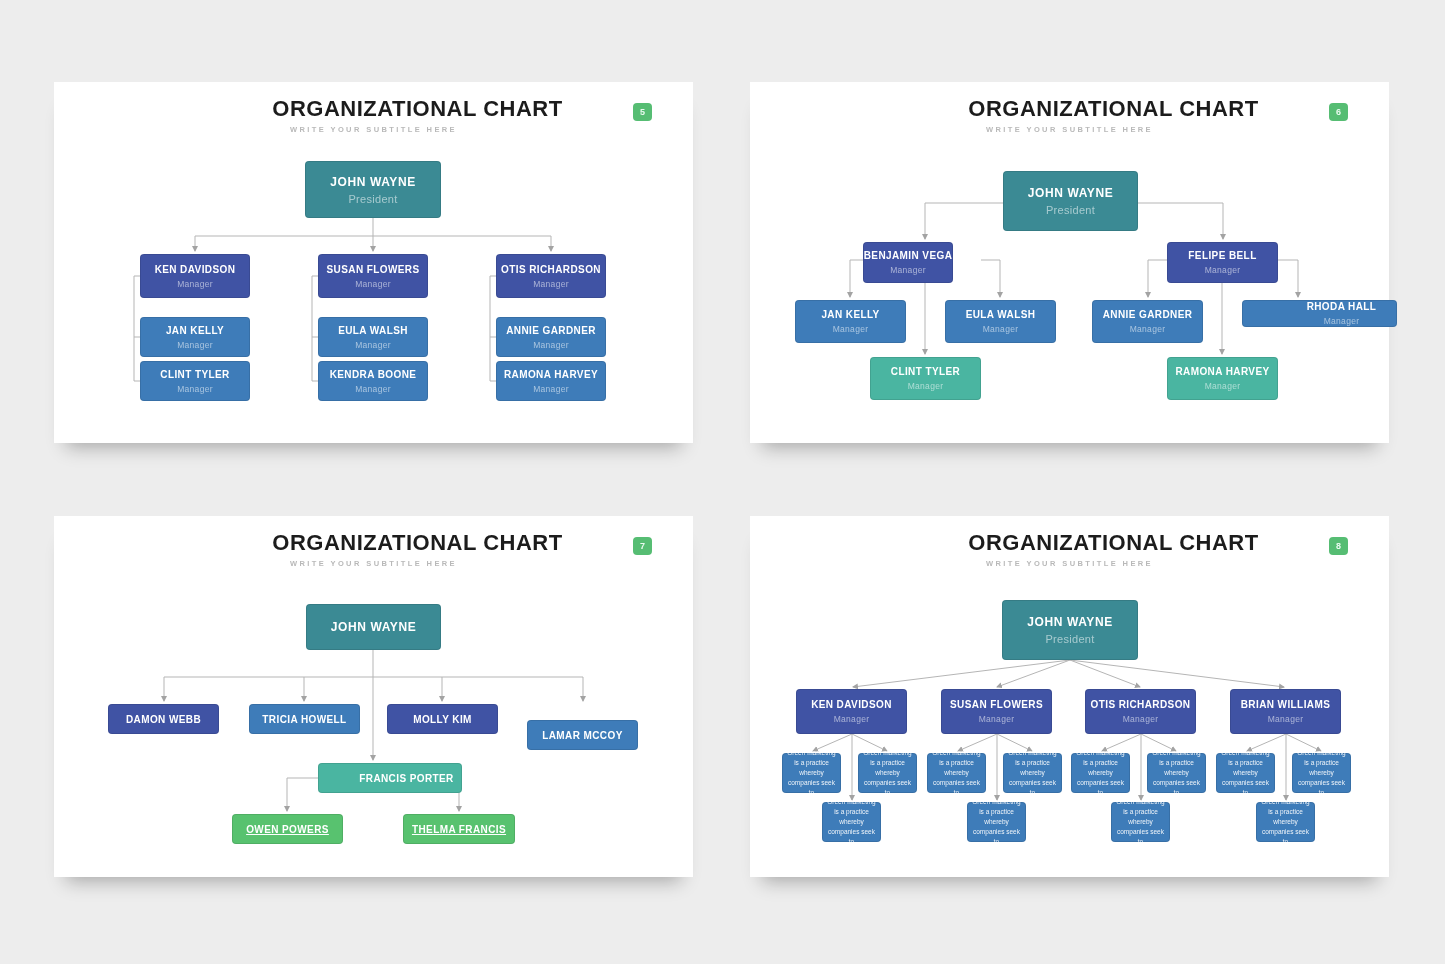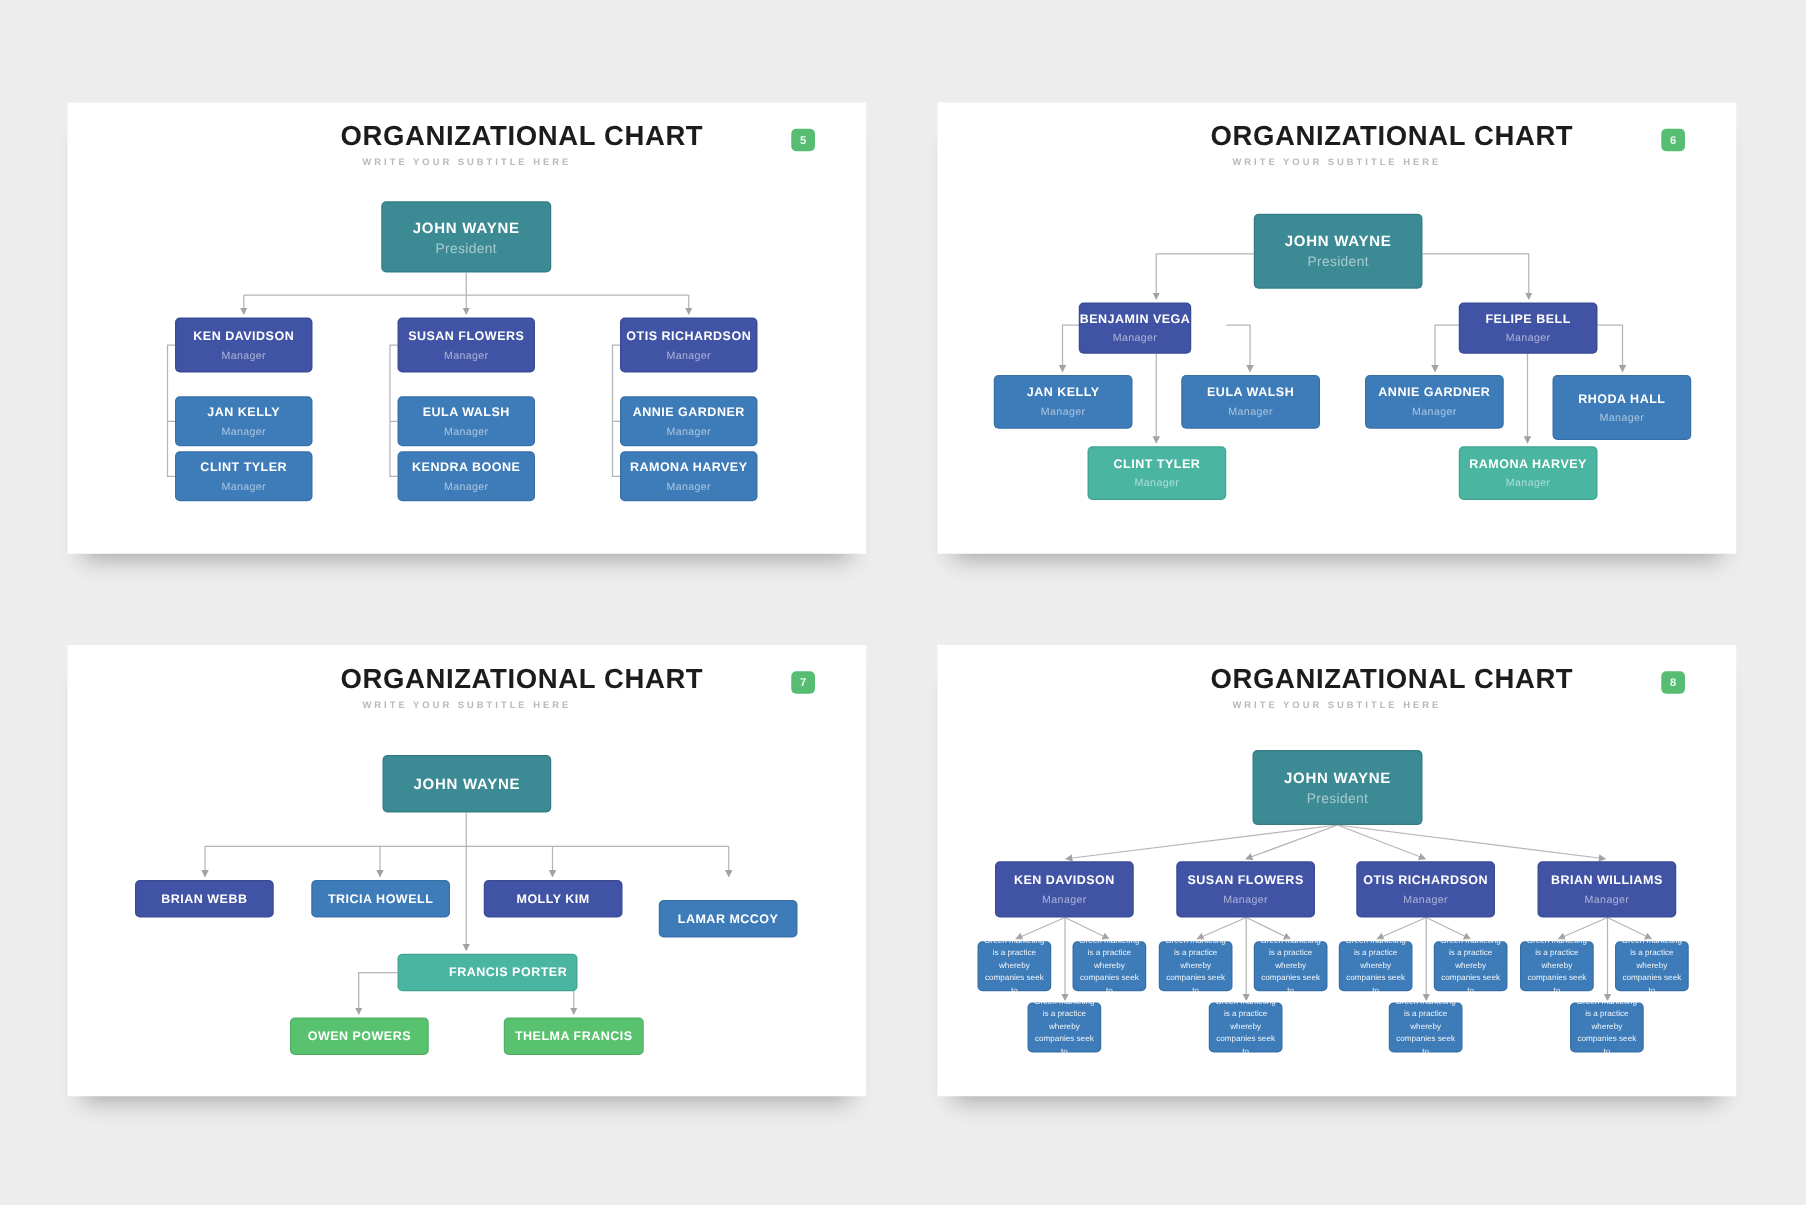--- a/index.html
+++ b/index.html
@@ -35,21 +35,21 @@
   }
   .node .nm{font-weight:700;font-size:10px;letter-spacing:0.4px;white-space:nowrap;}
   .node .rl{font-size:8.5px;color:rgba(255,255,255,0.55);letter-spacing:0.3px;}
   .node.root .nm{font-size:12px;letter-spacing:0.6px;}
   .node.root .rl{font-size:11px;text-align:center;}
   .node .tx{font-size:6.5px;line-height:1.55;color:rgba(255,255,255,0.92);padding:2px 3px;}
   .c-teal{background:#3b8a94;}
   .c-indigo{background:#4053a4;}
   .c-blue{background:#3e7cb9;}
   .c-tealgreen{background:#4ab5a1;}
-  .c-green{background:#58c26f;}
+  .c-green{background:#58c26f;text-decoration:underline;}
 </style>
 </head>
 <body>
 
 <div class="card" style="left:54px;top:82px;">
   <div class="card-title">ORGANIZATIONAL CHART</div>
   <div class="card-subtitle">WRITE YOUR SUBTITLE HERE</div>
   <div class="badge">5</div>
 
   <svg class="wires" width="639" height="361">
@@ -156,21 +156,21 @@
     <div class="rl">Manager</div>
   </div>
   <div class="node c-blue" style="left:195px;top:218px;width:111px;height:43px;">
     <div class="nm">EULA WALSH</div>
     <div class="rl">Manager</div>
   </div>
   <div class="node c-blue" style="left:342px;top:218px;width:111px;height:43px;">
     <div class="nm">ANNIE GARDNER</div>
     <div class="rl">Manager</div>
   </div>
-  <div class="node c-blue" style="left:492px;top:218px;width:111px;height:52px;">
+  <div class="node c-blue" style="left:492px;top:218px;width:111px;height:27px;padding-left:44px;">
     <div class="nm">RHODA HALL</div>
     <div class="rl">Manager</div>
   </div>
 
   <div class="node c-tealgreen" style="left:120px;top:275px;width:111px;height:43px;">
     <div class="nm">CLINT TYLER</div>
     <div class="rl">Manager</div>
   </div>
   <div class="node c-tealgreen" style="left:417px;top:275px;width:111px;height:43px;">
     <div class="nm">RAMONA HARVEY</div>
@@ -199,21 +199,21 @@
       <path d="M264,262 H233 V295" marker-end="url(#m3)"></path>
       <path d="M375,262 H405 V295" marker-end="url(#m3)"></path>
     </g>
   </svg>
 
   <div class="node root c-teal" style="left:252px;top:88px;width:135px;height:46px;">
     <div class="nm">JOHN WAYNE</div>
   </div>
 
   <div class="node c-indigo" style="left:54px;top:188px;width:111px;height:30px;">
-    <div class="nm">BRIAN WEBB</div>
+    <div class="nm">DAMON WEBB</div>
   </div>
   <div class="node c-blue" style="left:195px;top:188px;width:111px;height:30px;">
     <div class="nm">TRICIA HOWELL</div>
   </div>
   <div class="node c-indigo" style="left:333px;top:188px;width:111px;height:30px;">
     <div class="nm">MOLLY KIM</div>
   </div>
   <div class="node c-blue" style="left:473px;top:204px;width:111px;height:30px;">
     <div class="nm">LAMAR MCCOY</div>
   </div>

